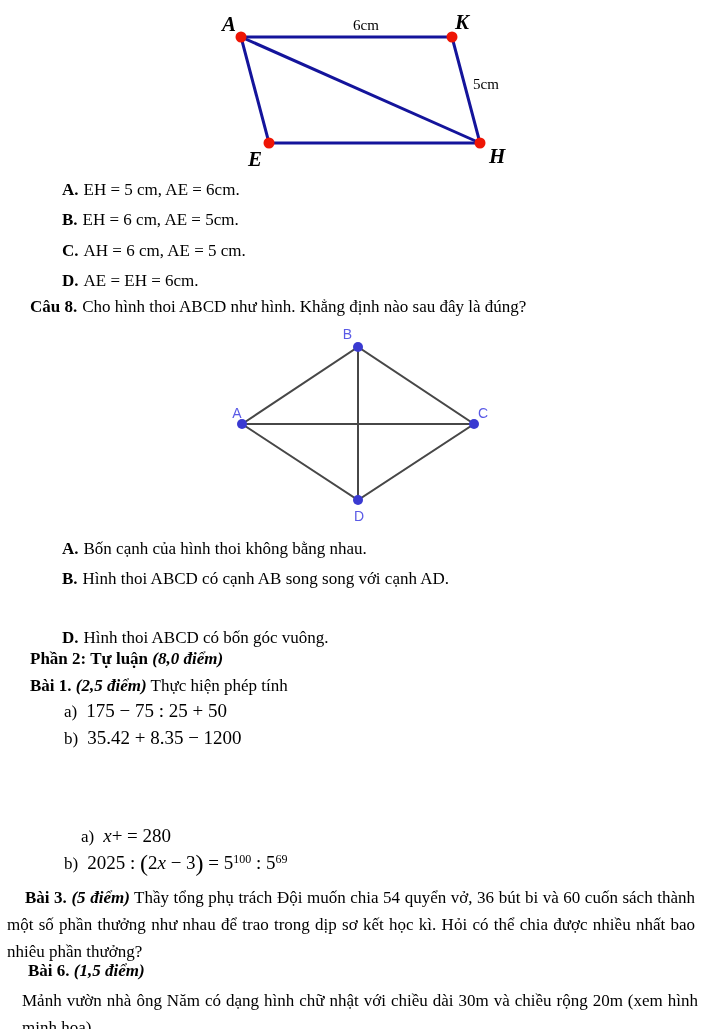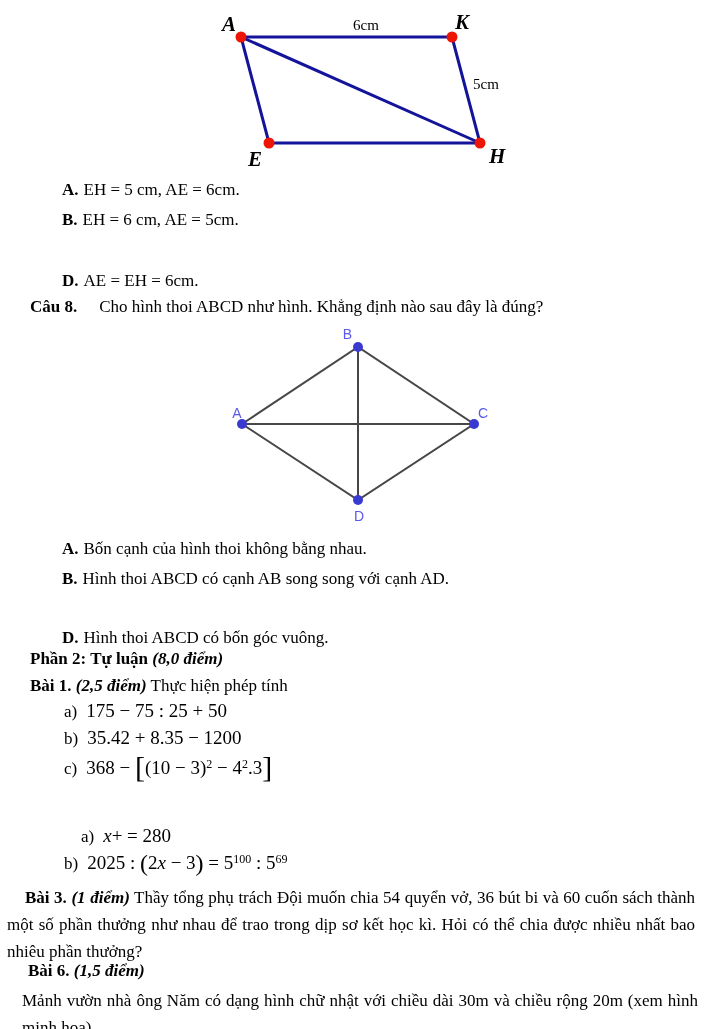--- a/index.html
+++ b/index.html
@@ -3,21 +3,21 @@
 <meta charset="utf-8">
 <style>
   html,body { margin:0; padding:0; background:#fff; }
   .page {
     position:relative; width:719px; height:1029px; background:#ffffff;
     font-family:"Liberation Serif", serif; color:#000; overflow:hidden;
   }
   .abs { position:absolute; }
   .line { position:absolute; white-space:pre; font-size:17px; line-height:20px; }
   .opt b { font-weight:bold; margin-right:5px; }
-  .qlabel { font-weight:bold; margin-right:22px; }
+  .qlabel { font-weight:bold; margin-right:5px; }
   .bi { font-weight:bold; font-style:italic;margin-top:16px; }
   .it { font-style:italic; }
   .math { font-size:19px; white-space:pre; }
   .math sup { font-size:12px; line-height:0; vertical-align:6px; letter-spacing:0; }
   .ikey { font-size:17px; margin-right:9px; }
   .bb { font-size:30px; font-weight:400; vertical-align:-3px; line-height:0; }
   .bp { font-size:24px; font-weight:400; vertical-align:-2px; line-height:0; }
   .para { position:absolute; font-size:17px; line-height:27px; text-align:justify; }
   svg text { user-select:none; }
 </style>
@@ -36,20 +36,21 @@
     <text x="236" y="31" text-anchor="end" font-family="Liberation Serif, serif" font-size="21" font-weight="bold" font-style="italic">A</text>
     <text x="455" y="29" text-anchor="start" font-family="Liberation Serif, serif" font-size="21" font-weight="bold" font-style="italic">K</text>
     <text x="262" y="166" text-anchor="end" font-family="Liberation Serif, serif" font-size="21" font-weight="bold" font-style="italic">E</text>
     <text x="489" y="163" text-anchor="start" font-family="Liberation Serif, serif" font-size="21" font-weight="bold" font-style="italic">H</text>
     <text x="366" y="30" text-anchor="middle" font-family="Liberation Serif, serif" font-size="15">6cm</text>
     <text x="473" y="89" text-anchor="start" font-family="Liberation Serif, serif" font-size="15">5cm</text>
   </svg>
 
   <div class="line opt" style="left:62px;top:180px"><b>A.</b><span>EH = 5 cm, AE = 6cm.</span></div>
   <div class="line opt" style="left:62px;top:210px"><b>B.</b><span>EH = 6 cm, AE = 5cm.</span></div>
+  <div class="line opt" style="left:62px;top:241px"><b>C.</b><span>AH = 6 cm, AE = 5 cm.</span></div>
   <div class="line opt" style="left:62px;top:271px"><b>D.</b><span>AE = EH = 6cm.</span></div>
 
   <div class="line" style="left:30px;top:297px"><span class="qlabel">Câu 8.</span><span>Cho hình thoi ABCD như hình. Khẳng định nào sau đây là đúng?</span></div>
 
   <svg class="abs" style="left:0;top:320px" width="719" height="215" viewBox="0 0 719 215">
     <polygon points="242,104 358,27 474,104 358,180" fill="none" stroke-width="2" stroke="#474747"></polygon>
     <line x1="242" y1="104" x2="474" y2="104" stroke-width="2" stroke="#474747"></line>
     <line x1="358" y1="27" x2="358" y2="180" stroke-width="2" stroke="#474747"></line>
     <circle cx="242" cy="104" r="5" stroke-width="1.5" fill="#3a3ad1"></circle>
     <circle cx="358" cy="27" r="5" stroke-width="1.5" fill="#3a3ad1"></circle>
@@ -64,26 +65,25 @@
   <div class="line opt" style="left:62px;top:569px"><b>B.</b><span>Hình thoi ABCD có cạnh AB song song với cạnh AD.</span></div>
   <div class="line opt" style="left:62px;top:539px"><b>A.</b><span>Bốn cạnh của hình thoi không bằng nhau.</span></div>
   <div class="line opt" style="left:62px;top:628px"><b>D.</b><span>Hình thoi ABCD có bốn góc vuông.</span></div>
 
   <div class="line" style="left:30px;top:649px"><b>Phần 2: Tự luận</b><b> </b><span class="bi">(8,0 điểm)</span></div>
 
   <div class="line" style="left:30px;top:676px"><b>Bài 1.</b><b> </b><span class="bi">(2,5 điểm)</span><span> </span><span>Thực hiện phép tính</span></div>
 
   <div class="line" style="left:64px;top:701px"><span class="ikey">a)</span><span class="math">175 − 75 : 25 + 50</span></div>
   <div class="line" style="left:64px;top:728px"><span class="ikey">b)</span><span class="math">35.42 + 8.35 − 1200</span></div>
-  <div class="line" style="left:64px;top:758px"><span class="ikey">c)</span><span class="math"><span>368 − </span><span class="bb">[</span><span>(10 − 3)</span><sup>2</sup><span> − 4</span><sup>2</sup><span>.3</span><span class="bb">]</span></span></div>
 
 
   <div class="line" style="left:81px;top:826px"><span class="ikey">a)</span><span class="math"><span class="it">x</span><span>+ = 280</span></span></div>
 
   <div class="line" style="left:64px;top:853px"><span class="ikey">b)</span><span class="math"><span>2025 : </span><span class="bp">(</span><span>2</span><span class="it">x</span><span> − 3</span><span class="bp">)</span><span> = 5</span><sup>100</sup><span> : 5</span><sup>69</sup></span></div>
 
-  <div class="para" style="left:7px;top:884px;width:688px;text-indent:18px"><b>Bài 3.</b><b> </b><span class="bi">(1 điểm)</span><span> </span><span>Thầy tổng phụ trách Đội muốn chia 54 quyển vở, 36 bút bi và 60 cuốn sách thành một số phần thưởng như nhau để trao trong dịp sơ kết học kì. Hỏi có thể chia được nhiều nhất bao nhiêu phần thưởng?</span></div>
+  <div class="para" style="left:7px;top:884px;width:688px;text-indent:18px"><b>Bài 3.</b><b> </b><span class="bi">(5 điểm)</span><span> </span><span>Thầy tổng phụ trách Đội muốn chia 54 quyển vở, 36 bút bi và 60 cuốn sách thành một số phần thưởng như nhau để trao trong dịp sơ kết học kì. Hỏi có thể chia được nhiều nhất bao nhiêu phần thưởng?</span></div>
 
   <div class="line" style="left:28px;top:961px"><b>Bài 6.</b><b> </b><span class="bi">(1,5 điểm)</span></div>
 
   <div class="para" style="left:22px;top:987px;width:676px"><span>Mảnh vườn nhà ông Năm có dạng hình chữ nhật với chiều dài 30m và chiều rộng 20m (xem hình minh họa).</span></div>
 
 </div>
 
 </body></html>

